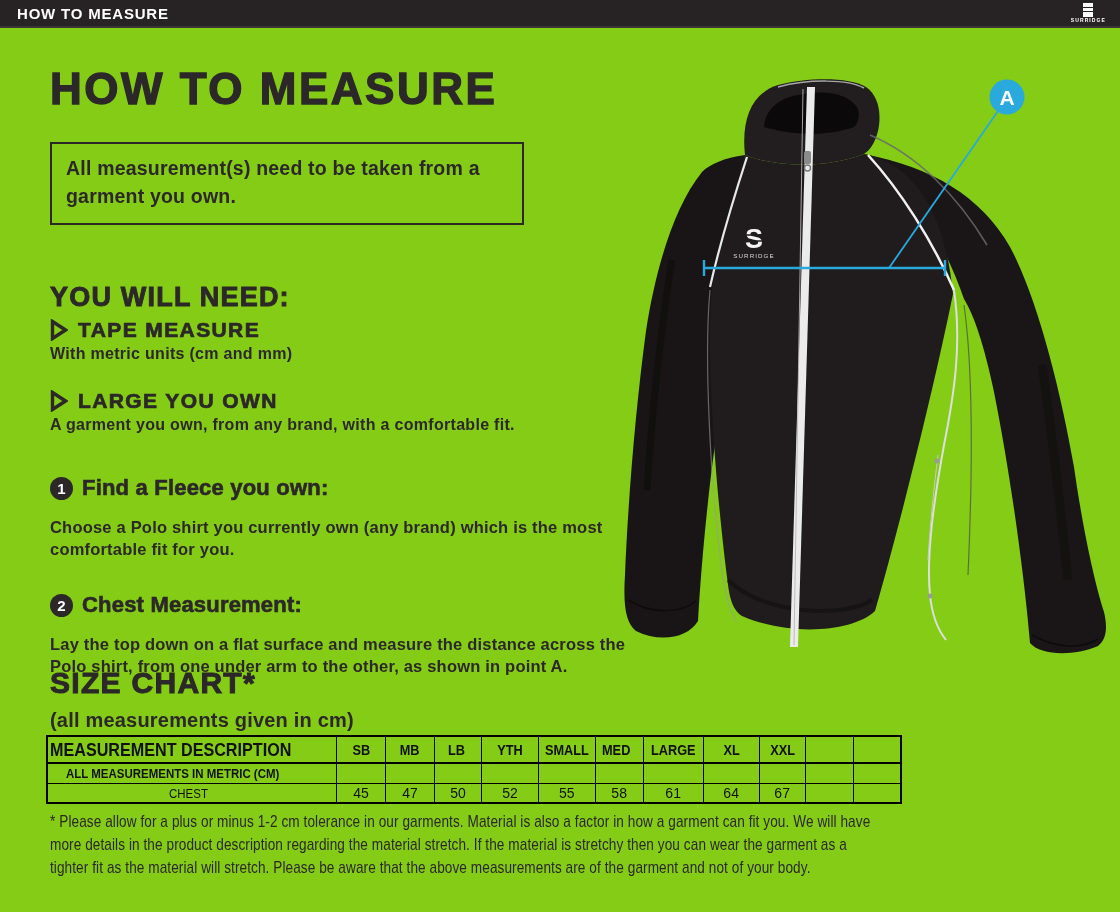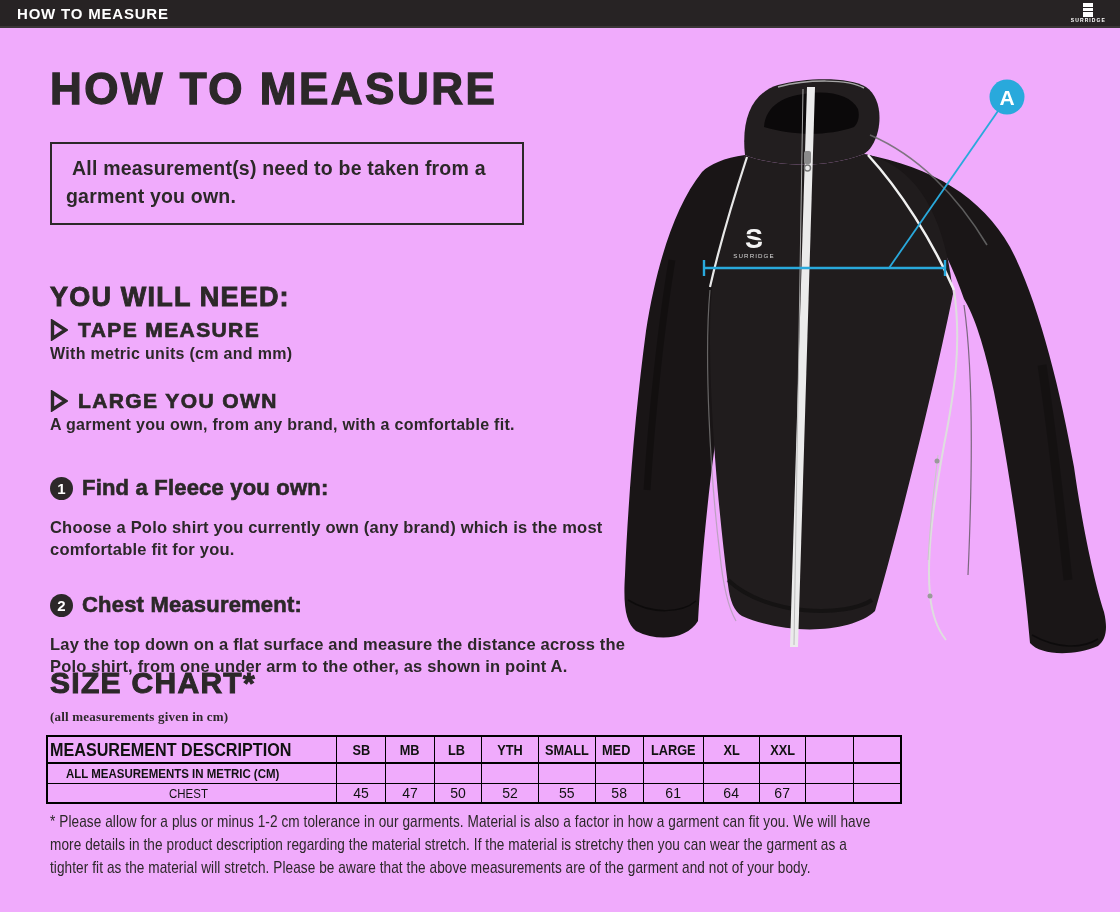--- a/index.html
+++ b/index.html
@@ -1,18 +1,18 @@
 <!DOCTYPE html>
 <html><head>
 <meta charset="utf-8">
 <style>
   * { margin:0; padding:0; box-sizing:border-box; }
   html,body { background:#ffffff; }
   .page {
-    position:relative; width:1120px; height:912px; background:#f0abfc; overflow:hidden;
+    position:relative; width:1120px; height:912px; background:#84cc16; overflow:hidden;
     font-family:"Liberation Sans","DejaVu Sans",sans-serif; color:#2c2829;
   }
   
   .topbar {
     position:absolute; left:0; top:0; width:1120px; height:28px;
     background:#272324; border-bottom:2px solid #3a3536;
     display:flex; align-items:center; justify-content:space-between;
   }
   .topbar-title {
     margin-left:17px; color:#ffffff; font-size:15px; font-weight:bold; letter-spacing:.8px;
@@ -31,21 +31,21 @@
 
   
   .h1 {
     position:absolute; left:50px; top:64px; font-size:44px; font-weight:bold;
     letter-spacing:2.5px; color:#2c2829; -webkit-text-stroke:1.3px #2c2829;
   }
   .notice-box {
     position:absolute; left:50px; top:142px; width:474px;
     border:2px solid #2c2829; padding:11px 14px 13px 14px;
   }
-  .notice-box span { font-size:19.5px; font-weight:bold; line-height:1.42; letter-spacing:.2px;margin-left:6px; }
+  .notice-box span { font-size:19.5px; font-weight:bold; line-height:1.42; letter-spacing:.2px; }
   .h2 {
     position:absolute; left:50px; top:252px; font-size:27px; font-weight:bold;
     letter-spacing:1.2px;margin-top:30px; -webkit-text-stroke:.9px #2c2829;
   }
   .need-item { position:absolute; left:50px; }
   .need-item .row { display:flex; align-items:center; gap:10px; }
   .need-title { font-size:21px; font-weight:bold; letter-spacing:1.4px; -webkit-text-stroke:.7px #2c2829; }
   .need-desc { font-size:16px; font-weight:bold; letter-spacing:.3px; margin-top:3px; }
   .tri { flex:0 0 auto; }
 
@@ -53,21 +53,21 @@
   .step .row { display:flex; align-items:center; gap:9px; }
   .step-badge {
     flex:0 0 auto; width:23px; height:23px; border-radius:50%; background:#2c2829;
     color:#fff; font-size:15px; font-weight:bold; display:flex; align-items:center; justify-content:center;
   }
   .step-title { font-size:22px; font-weight:bold; letter-spacing:.2px; -webkit-text-stroke:.6px #2c2829; }
   .step-desc { width:578px; font-size:16.5px; font-weight:bold; line-height:1.32; letter-spacing:.2px; margin-top:16px; }
 
   .size-heading { position:absolute; left:50px; top:666px; display:flex; align-items:baseline; gap:9px;flex-direction:column; }
   .size-heading .big { font-size:30px; font-weight:bold; letter-spacing:1.3px; -webkit-text-stroke:1px #2c2829; }
-  .size-heading .small { font-size:13px; font-weight:bold; letter-spacing:.2px;font-family:Liberation Serif, serif; }
+  .size-heading .small { font-size:20px; font-weight:bold; letter-spacing:.2px; }
 
   
   table.size-chart {
     position:absolute; left:46px; top:719px; border-collapse:collapse; table-layout:fixed;
     border:2px solid #000;
     margin-top:16px;
   }
   table.size-chart th, table.size-chart td {
     border:1.5px solid #000; padding:0 2px; overflow:hidden; white-space:nowrap;
     height:20px; text-align:center; vertical-align:middle; color:#111;

